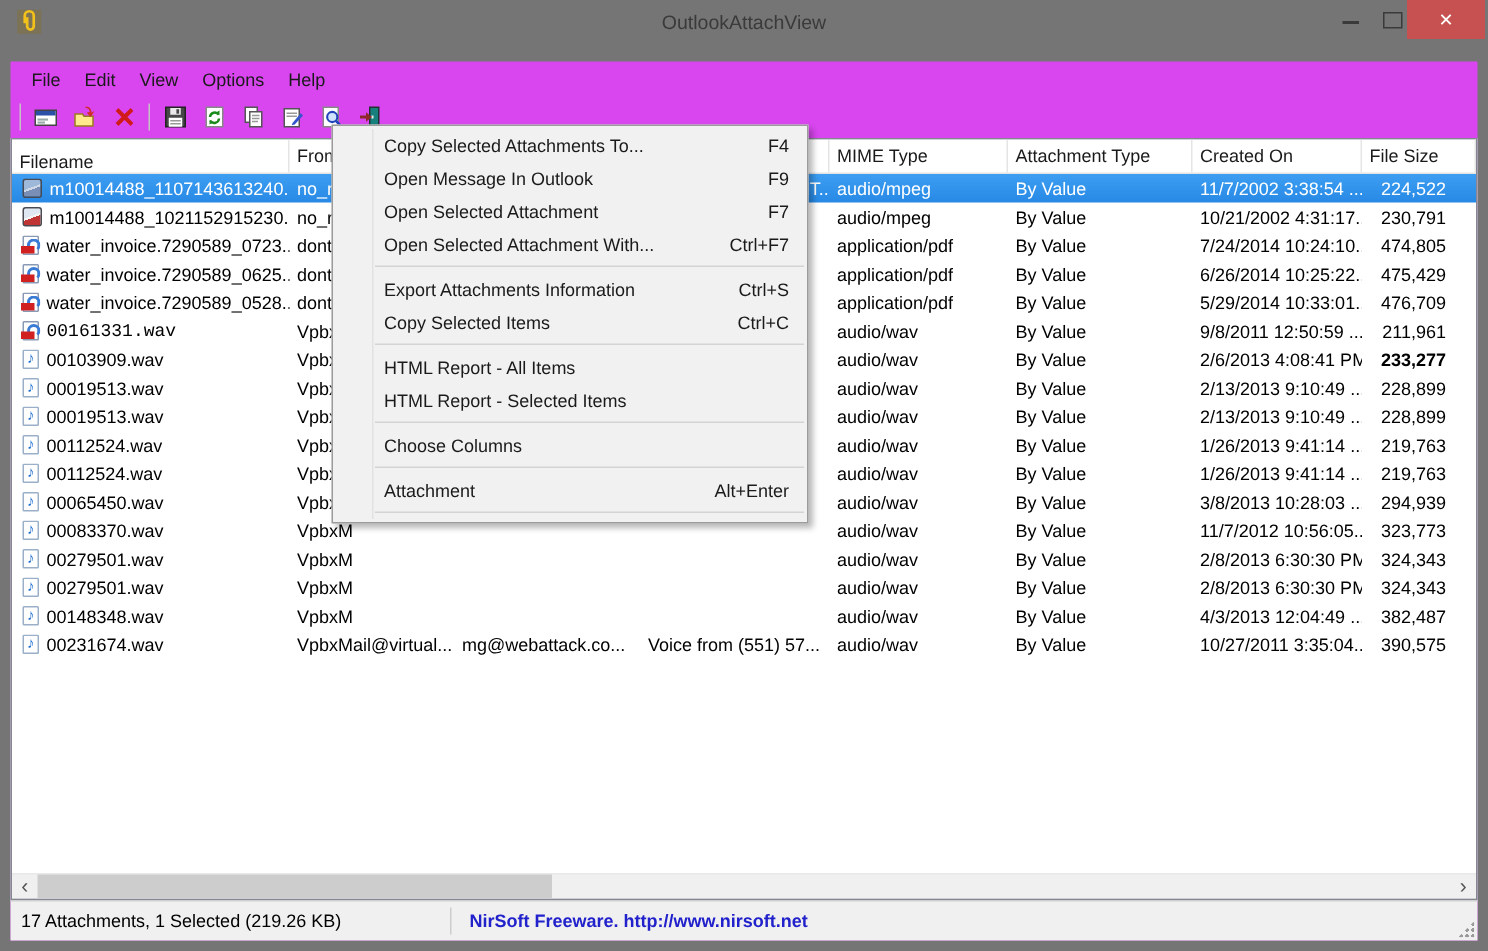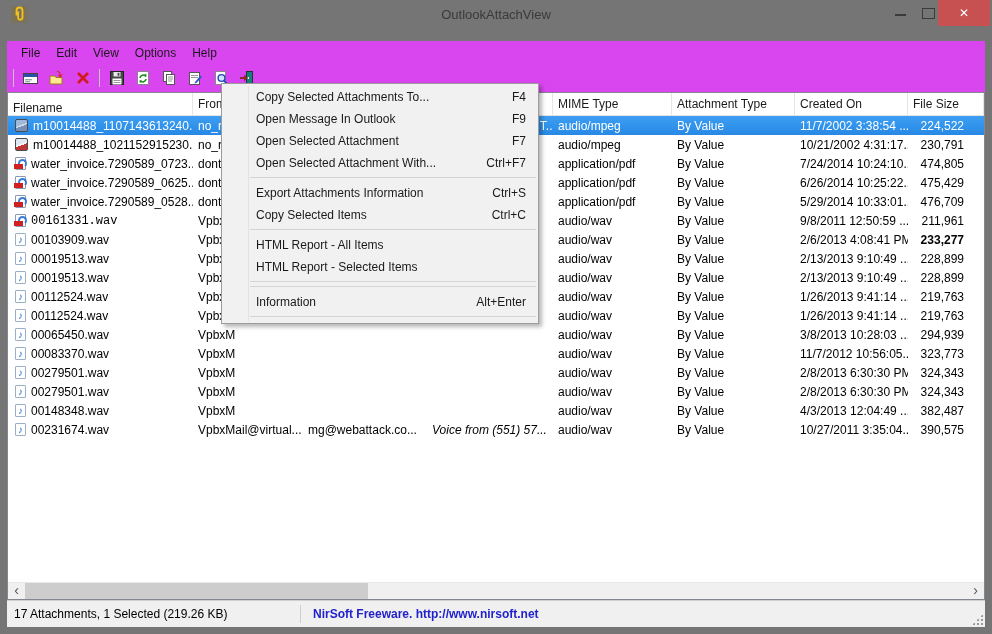--- a/index.html
+++ b/index.html
@@ -413,21 +413,21 @@
           <div class="cell" style="width: 113px;">4/3/2013 12:04:49 ...</div>
           <div class="cell r" style="width: 76px;">382,487</div>
         </div>
         <div class="row">
           <div class="cell" style="width: 185px;">
             <span class="ficon audio">♪</span>
             <span>00231674.wav</span>
           </div>
           <div class="cell" style="width: 110px;">VpbxMail@virtual...</div>
           <div class="cell" style="width: 124px;">mg@webattack.co...</div>
-          <div class="cell" style="width: 126px; font-style: italic;">Voice from (551) 57...</div>
+          <div class="cell" style="width: 126px;">Voice from (551) 57...</div>
           <div class="cell" style="width: 119px;">audio/wav</div>
           <div class="cell" style="width: 123px;">By Value</div>
           <div class="cell" style="width: 113px;">10/27/2011 3:35:04...</div>
           <div class="cell r" style="width: 76px;">390,575</div>
         </div>
       </div>
     <div class="filler"></div>
     <div class="hscroll">
       <div class="sb-arrow">‹</div>
       <div class="sb-track">
@@ -475,19 +475,23 @@
     <div class="cm-sep"></div>
     <div class="cm-item">
       <span>HTML Report - All Items</span>
       <span class="sc"></span>
     </div>
     <div class="cm-item">
       <span>HTML Report - Selected Items</span>
       <span class="sc"></span>
     </div>
     <div class="cm-sep"></div>
+    <div class="cm-item">
+      <span>Choose Columns</span>
+      <span class="sc"></span>
+    </div>
     <div class="cm-sep"></div>
     <div class="cm-item">
-      <span>Information</span>
+      <span>Attachment</span>
       <span class="sc">Alt+Enter</span>
     </div>
     <div class="cm-sep"></div>
   </div>
 
 </body></html>

